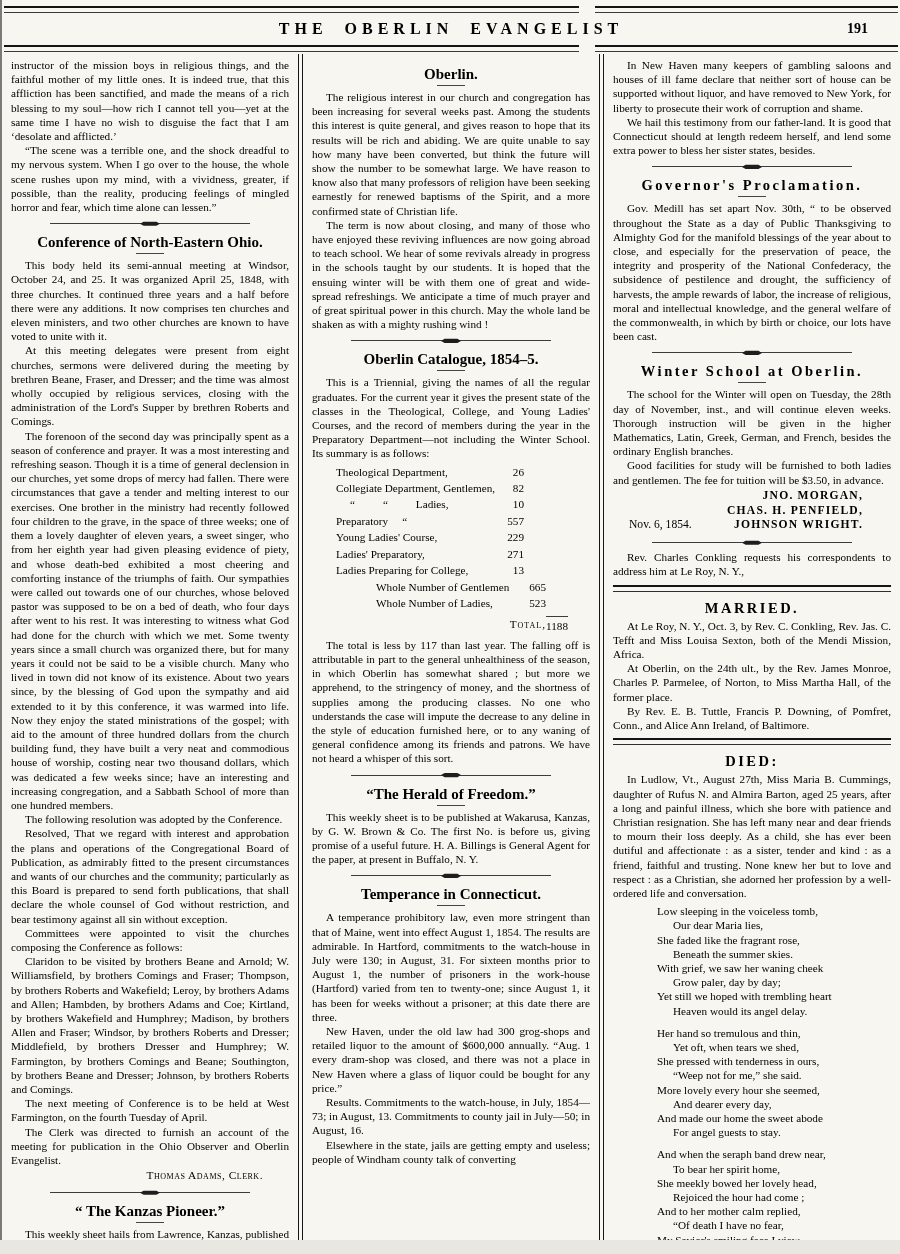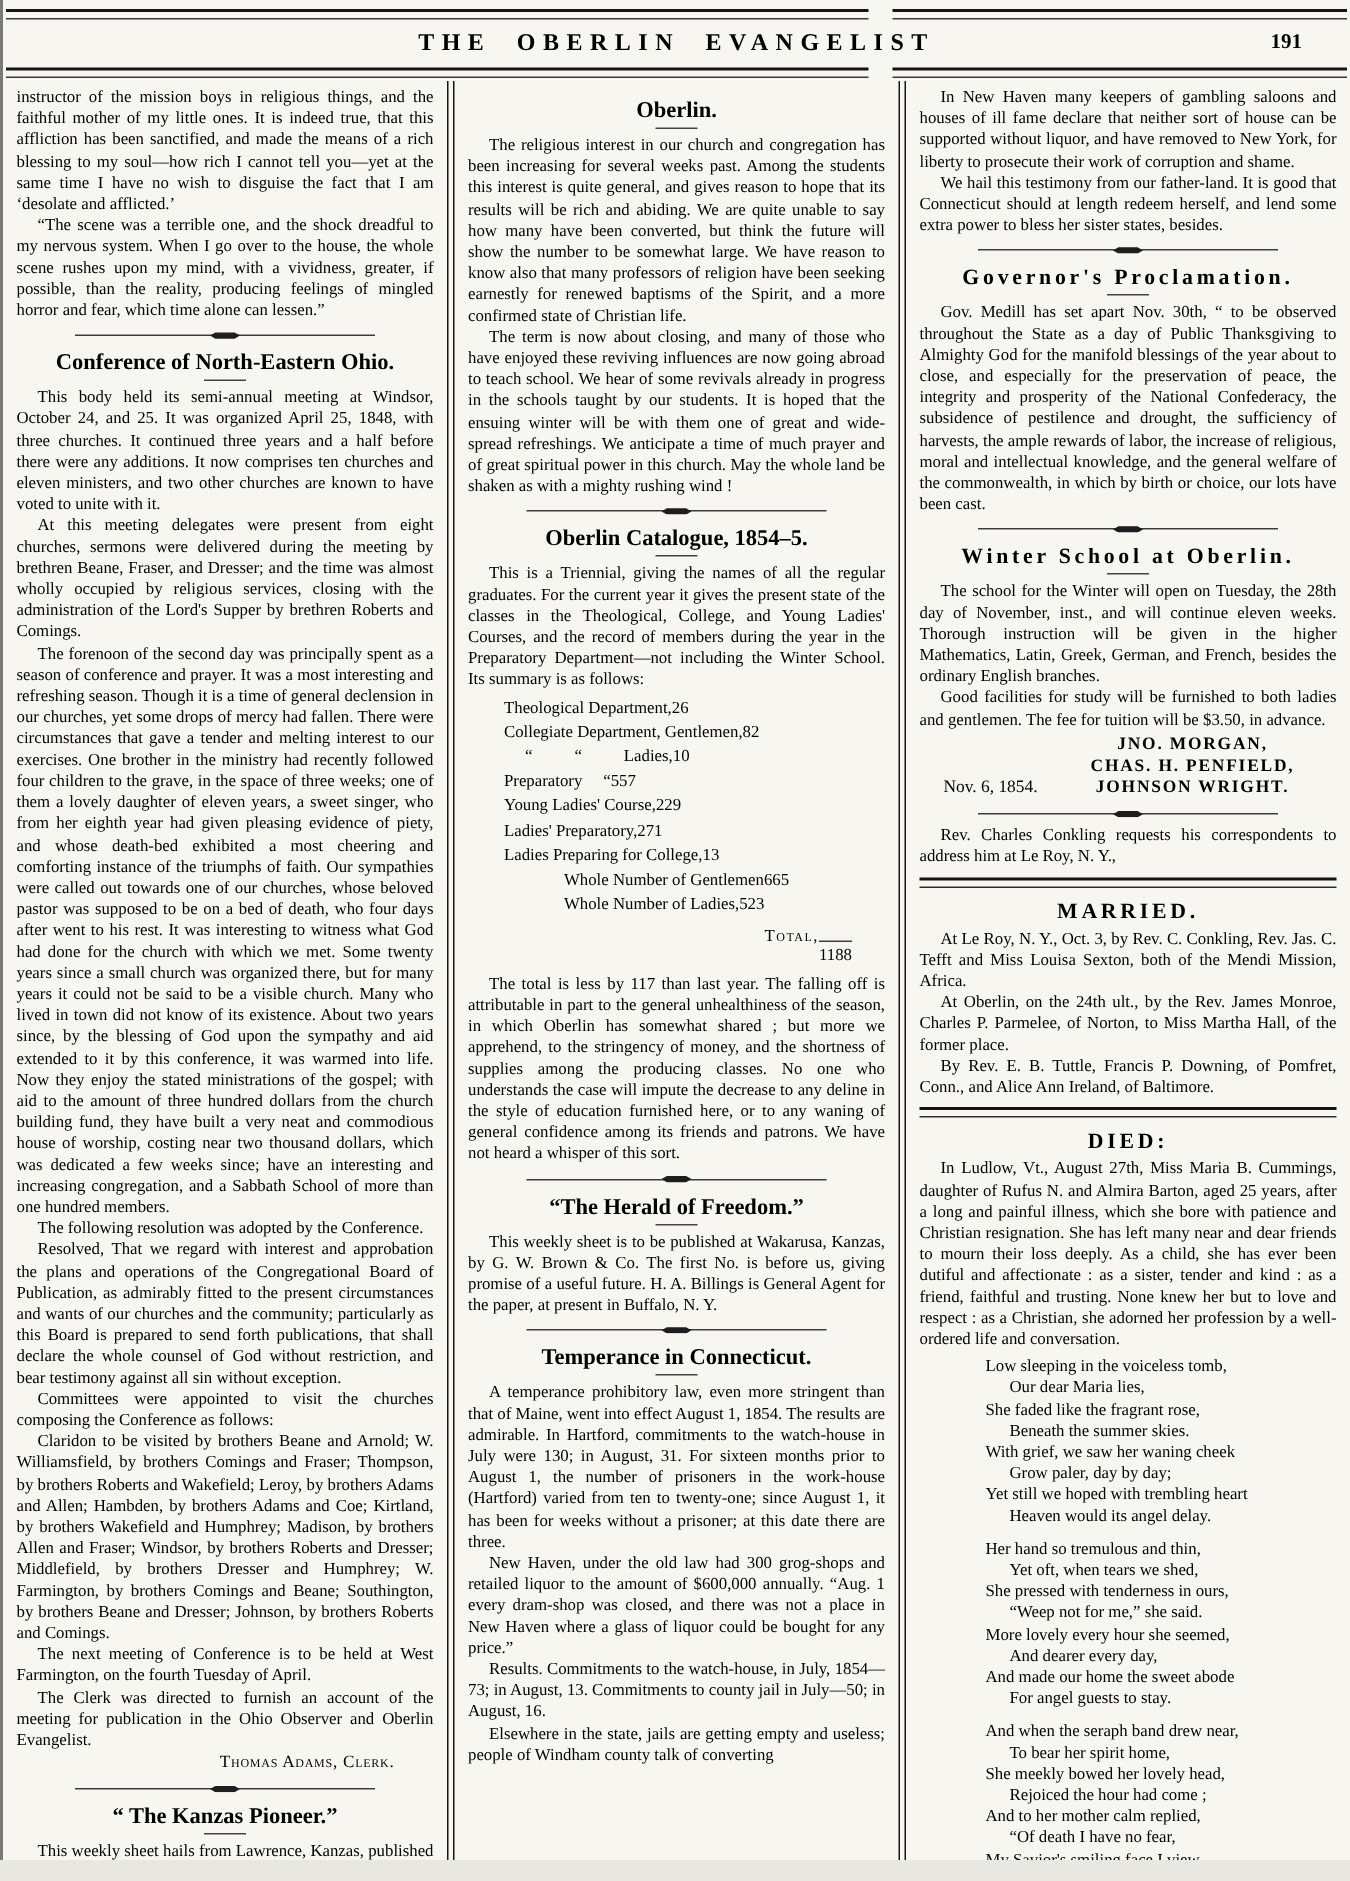--- a/index.html
+++ b/index.html
@@ -36,33 +36,33 @@
   .headrule{width:28px;border-top:1px solid #444;margin:1px auto 4px;}
   .divider{display:flex;align-items:center;width:72%;margin:7px auto 5px;}
   .dline{flex:1;height:1px;background:#3c3c3c;}
   .ddiamond{
     width:20px;height:5px;background:#1e1e1e;margin:0 -2px;
     clip-path:polygon(0 50%,18% 8%,82% 8%,100% 50%,82% 92%,18% 92%);
   }
   .thickrule{height:4px;border-top:2.5px solid #141414;border-bottom:1px solid #2e2e2e;margin:6px 0;}
   
   .ctable{margin:3px 0 3px 24px;font-size:11.2px;line-height:16.4px;}
-  .trow{display:flex;justify-content:flex-start;padding-right:66px;}
+  .trow{display:flex;justify-content:space-between;padding-right:66px;}
   .trow.ind1{padding-left:14px;}
   .trow.ind2{padding-left:40px;padding-right:44px;}
   .trow.total{justify-content:flex-end;padding-right:22px;margin-top:5px;}
   .tlabel{white-space:pre;}
   .tlabel-total{font-variant:small-caps;letter-spacing:1px;}
-  .tval-total{border-top:1px solid #3c3c3c;padding-top:1px;margin-top:11px;}
+  .tval-total{border-top:1px solid #3c3c3c;padding-top:1px;}
   
   .sig{text-align:right;padding-right:26px;font-variant:small-caps;letter-spacing:.5px;
        font-size:11.4px;line-height:15px;margin:1px 0 2px;}
   .siglist{display:flex;font-size:11.6px;line-height:14.8px;margin:2px 0 3px;}
   .sig-date{align-self:flex-end;padding-left:16px;}
-  .sig-names{margin-left:auto;text-align:center;padding-right:28px;font-weight:bold;letter-spacing:1.2px;}
+  .sig-names{margin-left:auto;text-align:right;padding-right:28px;font-weight:bold;letter-spacing:1.2px;}
   
   .poem{margin:4px 0 0 44px;font-size:11.2px;}
   .stanza{margin-bottom:8px;}
   .pline{line-height:14.2px;}
   .pline.even{margin-left:16px;}
 </style>
 </head>
 <body>
 
 <div class="page">

